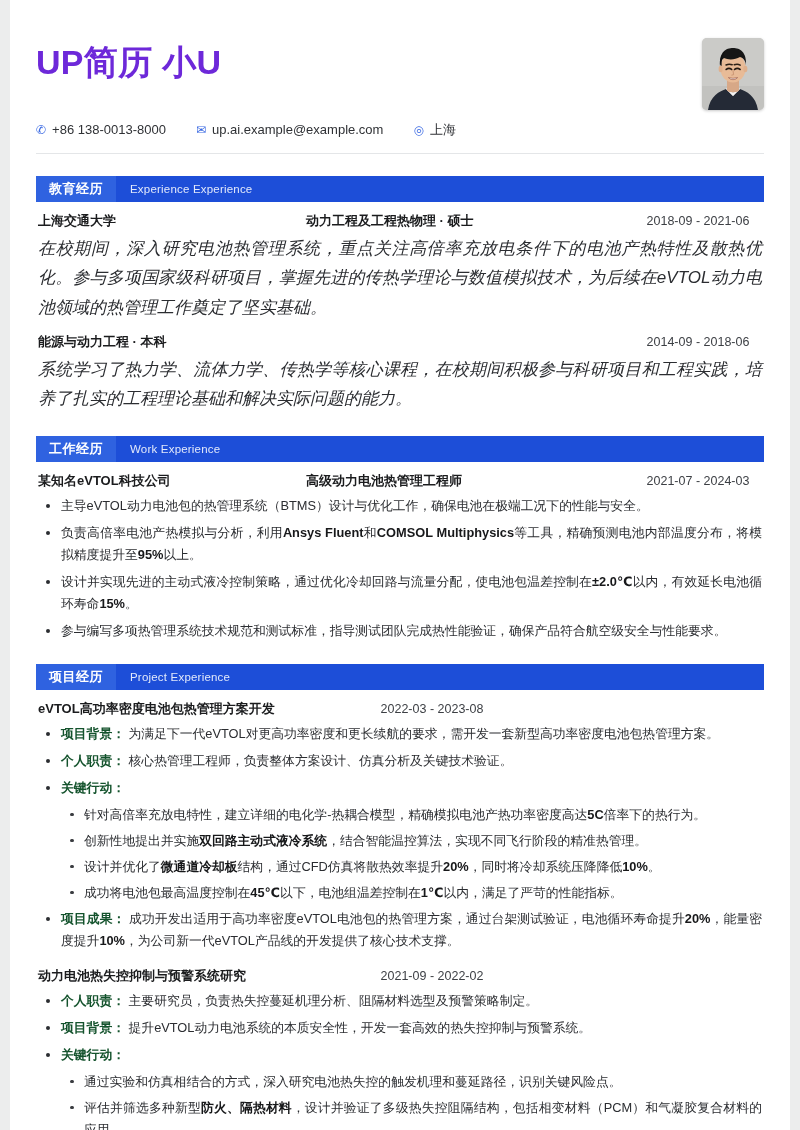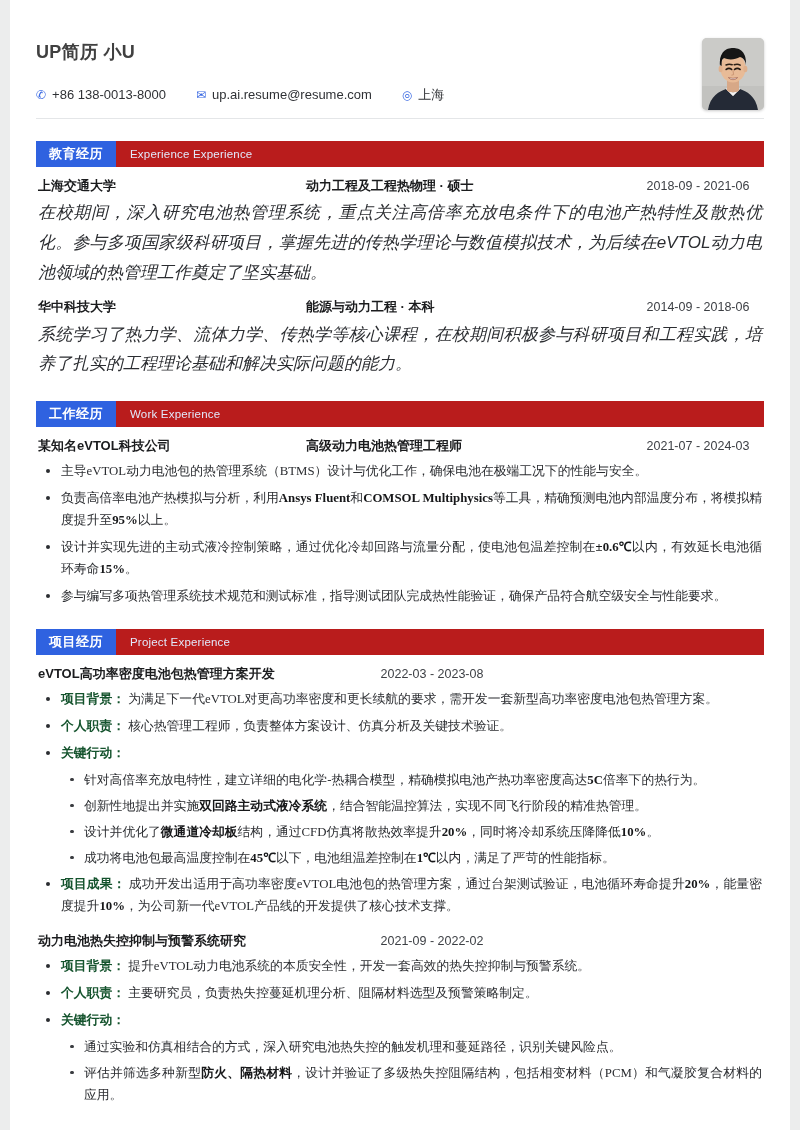--- a/index.html
+++ b/index.html
@@ -27,26 +27,26 @@
   }
 
   
   .header {
     position: relative;
     padding-bottom: 14px;
     border-bottom: 1px solid #e4e6e8;
   }
 
   .name-title {
-    font-size: 18px;
+    font-size: 34px;
     font-weight: 700;
-    color: #404040;
+    color: #6d28d9;
     letter-spacing: 0.3px;
     line-height: 1.2;
-    margin-bottom: 22px;
+    margin-bottom: 38px;
   }
 
   .contact-row {
     display: flex;
     align-items: center;
     gap: 30px;
     font-size: 13px;
     color: #2f3135;
   }
 
@@ -77,21 +77,21 @@
   }
   .avatar svg { display: block; width: 100%; height: 100%; }
 
   
   .section { margin-top: 22px; }
 
   .sec-bar {
     display: flex;
     align-items: stretch;
     height: 26px;
-    background: #b91c1c;
+    background: #1d4ed8;
     overflow: hidden;
   }
   .sec-bar .cn {
     background: #2f62e0;
     color: #ffffff;
     font-size: 13px;
     font-weight: 700;
     padding: 0 13px;
     display: flex;
     align-items: center;
@@ -143,21 +143,20 @@
   
   ul.bl { list-style: none; margin: 4px 0 0 0; padding: 0; }
   ul.bl > li {
     position: relative;
     padding-left: 23px;
     font-size: 12.8px;
     color: #2b2d31;
     line-height: 1.72;
     margin-bottom: 5px;
     text-align: justify;
-    font-family: Liberation Serif, serif;
   }
   ul.bl > li::before {
     content: "";
     position: absolute;
     left: 8px;
     top: 9px;
     width: 4px; height: 4px;
     border-radius: 50%;
     background: #2b2d31;
   }
@@ -184,21 +183,21 @@
 
     <div class="header">
       <div class="name-title">UP简历 小U</div>
       <div class="contact-row" id="contact-row">
           <div class="contact-item">
             <span class="ic">✆</span>
             <span>+86 138-0013-8000</span>
           </div>
           <div class="contact-item">
             <span class="ic">✉</span>
-            <span>up.ai.resume@resume.com</span>
+            <span>up.ai.example@example.com</span>
           </div>
           <div class="contact-item">
             <span class="ic">◎</span>
             <span>上海</span>
           </div>
         </div>
 
       <div class="avatar">
         <svg viewBox="0 0 62 72" preserveAspectRatio="xMidYMid slice">
           <rect width="62" height="72" fill="#cbcbc8"></rect>
@@ -240,42 +239,41 @@
           <div class="entry">
             <div class="entry-head">
               <div class="eh-left">上海交通大学</div>
               <div class="eh-mid">动力工程及工程热物理 · 硕士</div>
               <div class="eh-right">2018-09 - 2021-06</div>
             </div>
             <div class="desc">在校期间，深入研究电池热管理系统，重点关注高倍率充放电条件下的电池产热特性及散热优化。参与多项国家级科研项目，掌握先进的传热学理论与数值模拟技术，为后续在eVTOL动力电池领域的热管理工作奠定了坚实基础。</div>
           </div>
           <div class="entry">
             <div class="entry-head">
-              <div class="eh-left">华中科技大学</div>
               <div class="eh-mid">能源与动力工程 · 本科</div>
               <div class="eh-right">2014-09 - 2018-06</div>
             </div>
             <div class="desc">系统学习了热力学、流体力学、传热学等核心课程，在校期间积极参与科研项目和工程实践，培养了扎实的工程理论基础和解决实际问题的能力。</div>
           </div>
         </div>
         <div class="section">
           <div class="sec-bar">
             <div class="cn">工作经历</div>
             <div class="en">Work Experience</div>
           </div>
           <div class="entry">
             <div class="entry-head">
               <div class="eh-left">某知名eVTOL科技公司</div>
               <div class="eh-mid">高级动力电池热管理工程师</div>
               <div class="eh-right">2021-07 - 2024-03</div>
             </div>
             <ul class="bl">
               <li>主导eVTOL动力电池包的热管理系统（BTMS）设计与优化工作，确保电池在极端工况下的性能与安全。</li>
               <li>负责高倍率电池产热模拟与分析，利用<b>Ansys Fluent</b>和<b>COMSOL Multiphysics</b>等工具，精确预测电池内部温度分布，将模拟精度提升至<b>95%</b>以上。</li>
-              <li>设计并实现先进的主动式液冷控制策略，通过优化冷却回路与流量分配，使电池包温差控制在<b>±0.6℃</b>以内，有效延长电池循环寿命<b>15%</b>。</li>
+              <li>设计并实现先进的主动式液冷控制策略，通过优化冷却回路与流量分配，使电池包温差控制在<b>±2.0℃</b>以内，有效延长电池循环寿命<b>15%</b>。</li>
               <li>参与编写多项热管理系统技术规范和测试标准，指导测试团队完成热性能验证，确保产品符合航空级安全与性能要求。</li>
             </ul>
           </div>
         </div>
         <div class="section">
           <div class="sec-bar">
             <div class="cn">项目经历</div>
             <div class="en">Project Experience</div>
           </div>
           <div class="entry">
@@ -297,22 +295,22 @@
               </div>
               <li><span class="lbl">项目成果：</span> 成功开发出适用于高功率密度eVTOL电池包的热管理方案，通过台架测试验证，电池循环寿命提升<b>20%</b>，能量密度提升<b>10%</b>，为公司新一代eVTOL产品线的开发提供了核心技术支撑。</li>
             </ul>
           </div>
           <div class="entry">
             <div class="entry-head proj">
               <div class="eh-left">动力电池热失控抑制与预警系统研究</div>
               <div class="eh-right">2021-09 - 2022-02</div>
             </div>
             <ul class="bl">
+              <li><span class="lbl">个人职责：</span> 主要研究员，负责热失控蔓延机理分析、阻隔材料选型及预警策略制定。</li>
               <li><span class="lbl">项目背景：</span> 提升eVTOL动力电池系统的本质安全性，开发一套高效的热失控抑制与预警系统。</li>
-              <li><span class="lbl">个人职责：</span> 主要研究员，负责热失控蔓延机理分析、阻隔材料选型及预警策略制定。</li>
               <li><span class="lbl">关键行动：</span></li>
               <div class="sub-wrap">
                 <ul class="bl sub">
                   <li>通过实验和仿真相结合的方式，深入研究电池热失控的触发机理和蔓延路径，识别关键风险点。</li>
                   <li>评估并筛选多种新型<b>防火、隔热材料</b>，设计并验证了多级热失控阻隔结构，包括相变材料（PCM）和气凝胶复合材料的应用。</li>
                 </ul>
               </div>
             </ul>
           </div>
         </div>

